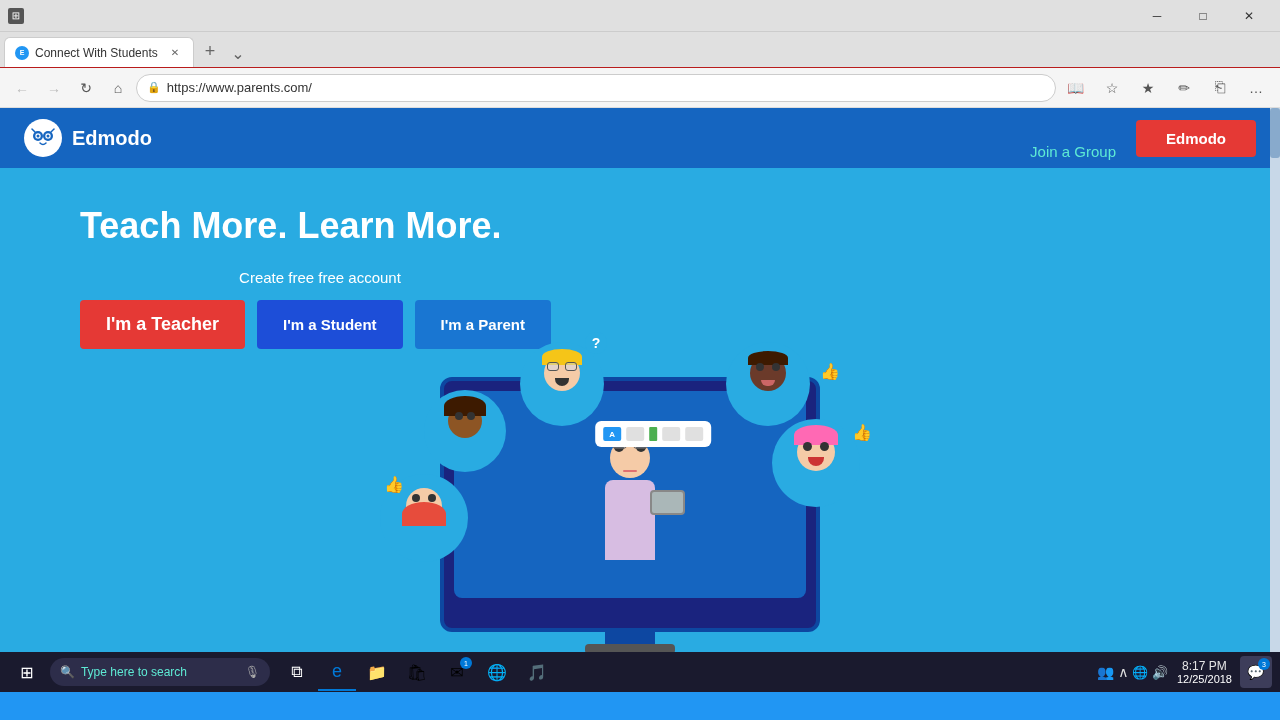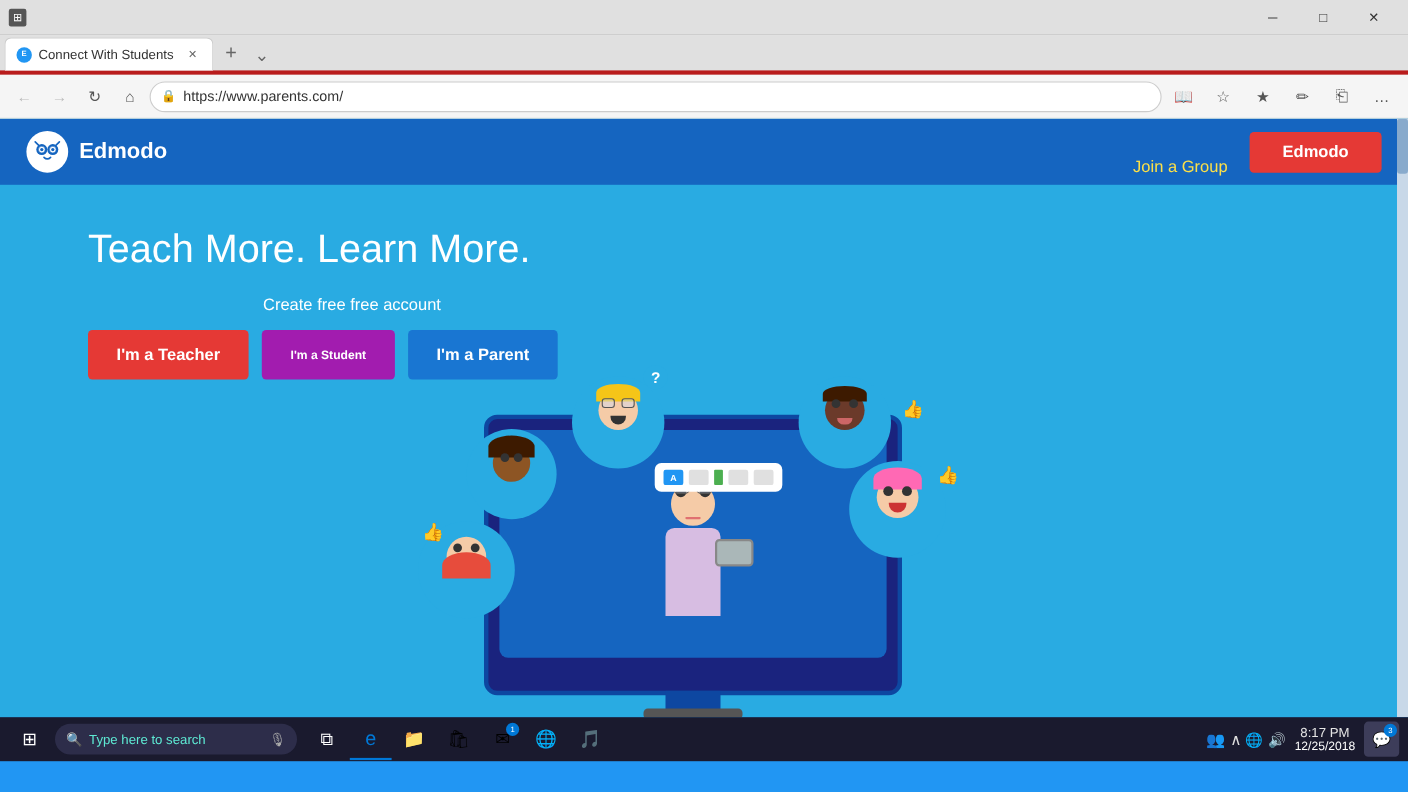--- a/index.html
+++ b/index.html
@@ -29,21 +29,21 @@
     <div class="title-bar-left" style="display:flex; align-items:center; gap:6px;">
       <div style="width:16px;height:16px;background:#555;border-radius:2px;font-size:10px;color:white;display:flex;align-items:center;justify-content:center;">⊞</div>
     </div>
     <div style="margin-left:auto; display:flex;">
       <div class="win-btn" style="width:46px;height:32px;display:flex;align-items:center;justify-content:center;cursor:pointer;font-size:12px;color:#333;">─</div>
       <div class="win-btn" style="width:46px;height:32px;display:flex;align-items:center;justify-content:center;cursor:pointer;font-size:12px;color:#333;">□</div>
       <div class="win-btn close" style="width:46px;height:32px;display:flex;align-items:center;justify-content:center;cursor:pointer;font-size:12px;color:#333;">✕</div>
     </div>
   </div>
 
-  <div style="height:36px; background:#e0e0e0; display:flex; align-items:flex-end; padding:0 70px 0 4px; border-bottom:4px solid #b91c1c;">
+  <div style="height:36px; background:#e0e0e0; display:flex; align-items:flex-end; padding:0 70px 0 4px; border-bottom:1px solid #b91c1c;">
     <div style="height:30px;background:white;border-radius:6px 6px 0 0;display:flex;align-items:center;padding:0 10px;gap:6px;font-size:12px;color:#333;min-width:190px;border:1px solid #ccc;border-bottom:none;">
       <div style="width:14px;height:14px;background:#2196F3;border-radius:50%;display:flex;align-items:center;justify-content:center;">
         <span style="font-size:7px;color:white;font-weight:bold;">E</span>
       </div>
       <span style="font-size:12px;flex:1;white-space:nowrap;overflow:hidden;text-overflow:ellipsis;">Connect With Students</span>
       <span class="tab-close">✕</span>
     </div>
     <div style="width:28px;height:28px;display:flex;align-items:center;justify-content:center;color:#666;font-size:18px;cursor:pointer;border-radius:50%;margin-left:2px;margin-bottom:2px;">+</div>
     <div style="width:24px;height:24px;display:flex;align-items:center;justify-content:center;color:#666;cursor:pointer;margin-left:2px;margin-bottom:2px;">⌄</div>
   </div>
@@ -80,31 +80,31 @@
           <circle cx="8" cy="10" r="1.5" fill="#1565C0"></circle>
           <circle cx="18" cy="10" r="1.5" fill="#1565C0"></circle>
           <path d="M10 17 Q13 20 16 17" stroke="#1565C0" stroke-width="1.5" fill="none" stroke-linecap="round"></path>
           <path d="M5 6 L2 3" stroke="#1565C0" stroke-width="1.5" stroke-linecap="round"></path>
           <path d="M21 6 L24 3" stroke="#1565C0" stroke-width="1.5" stroke-linecap="round"></path>
         </svg>
       </div>
       <span style="color:white;font-size:20px;font-weight:600;">Edmodo</span>
     </div>
     <div style="margin-left:auto;display:flex;align-items:center;gap:20px;">
-      <a style="color:#fde047;font-size:15px;cursor:pointer;text-decoration:none;margin-top:27px;">Join a Group</a>
+      <a style="color:#5eead4;font-size:15px;cursor:pointer;text-decoration:none;margin-top:27px;">Join a Group</a>
       <button style="background:#E53935;color:white;border:none;padding:10px 30px;border-radius:4px;font-size:15px;font-weight:600;cursor:pointer;">Edmodo</button>
     </div>
   </div>
 
   <div style="padding:36px 80px 0;max-width:680px;">
-    <h1 style="font-size:36px;font-weight:400;color:white;margin-bottom:14px;line-height:1.2;">Teach More. Learn More.</h1>
+    <h1 style="font-size:36px;font-weight:700;color:white;margin-bottom:14px;line-height:1.2;">Teach More. Learn More.</h1>
     <p style="font-size:15px;color:white;margin:22px 0 14px;text-align:center;max-width:480px;">Create free free account</p>
     <div style="display:flex;gap:12px;">
-      <button style="background:#E53935;color:white;border:none;padding:14px 26px;border-radius:4px;font-size:15px;font-weight:600;cursor:pointer;">I'm a Teacher</button>
-      <button style="background:#a21caf;color:white;border:none;padding:14px 26px;border-radius:4px;font-size:11px;font-weight:600;cursor:pointer;">I'm a Student</button>
+      <button style="background:#E53935;color:white;border:none;padding:14px 26px;border-radius:4px;font-size:18px;font-weight:600;cursor:pointer;">I'm a Teacher</button>
+      <button style="background:#1d4ed8;color:white;border:none;padding:14px 26px;border-radius:4px;font-size:15px;font-weight:600;cursor:pointer;">I'm a Student</button>
       <button style="background:#1976D2;color:white;border:none;padding:14px 26px;border-radius:4px;font-size:15px;font-weight:600;cursor:pointer;">I'm a Parent</button>
     </div>
   </div>
 
   <div style="position:absolute;bottom:-10px;left:380px;width:500px;height:330px;">
 
     <div style="position:absolute;bottom:30px;left:60px;width:380px;height:255px;background:#1A237E;border-radius:12px;border:4px solid #0D47A1;overflow:visible;">
 
       <div style="position:absolute;top:10px;left:10px;right:10px;bottom:30px;background:#1565C0;border-radius:8px;overflow:hidden;">
 

